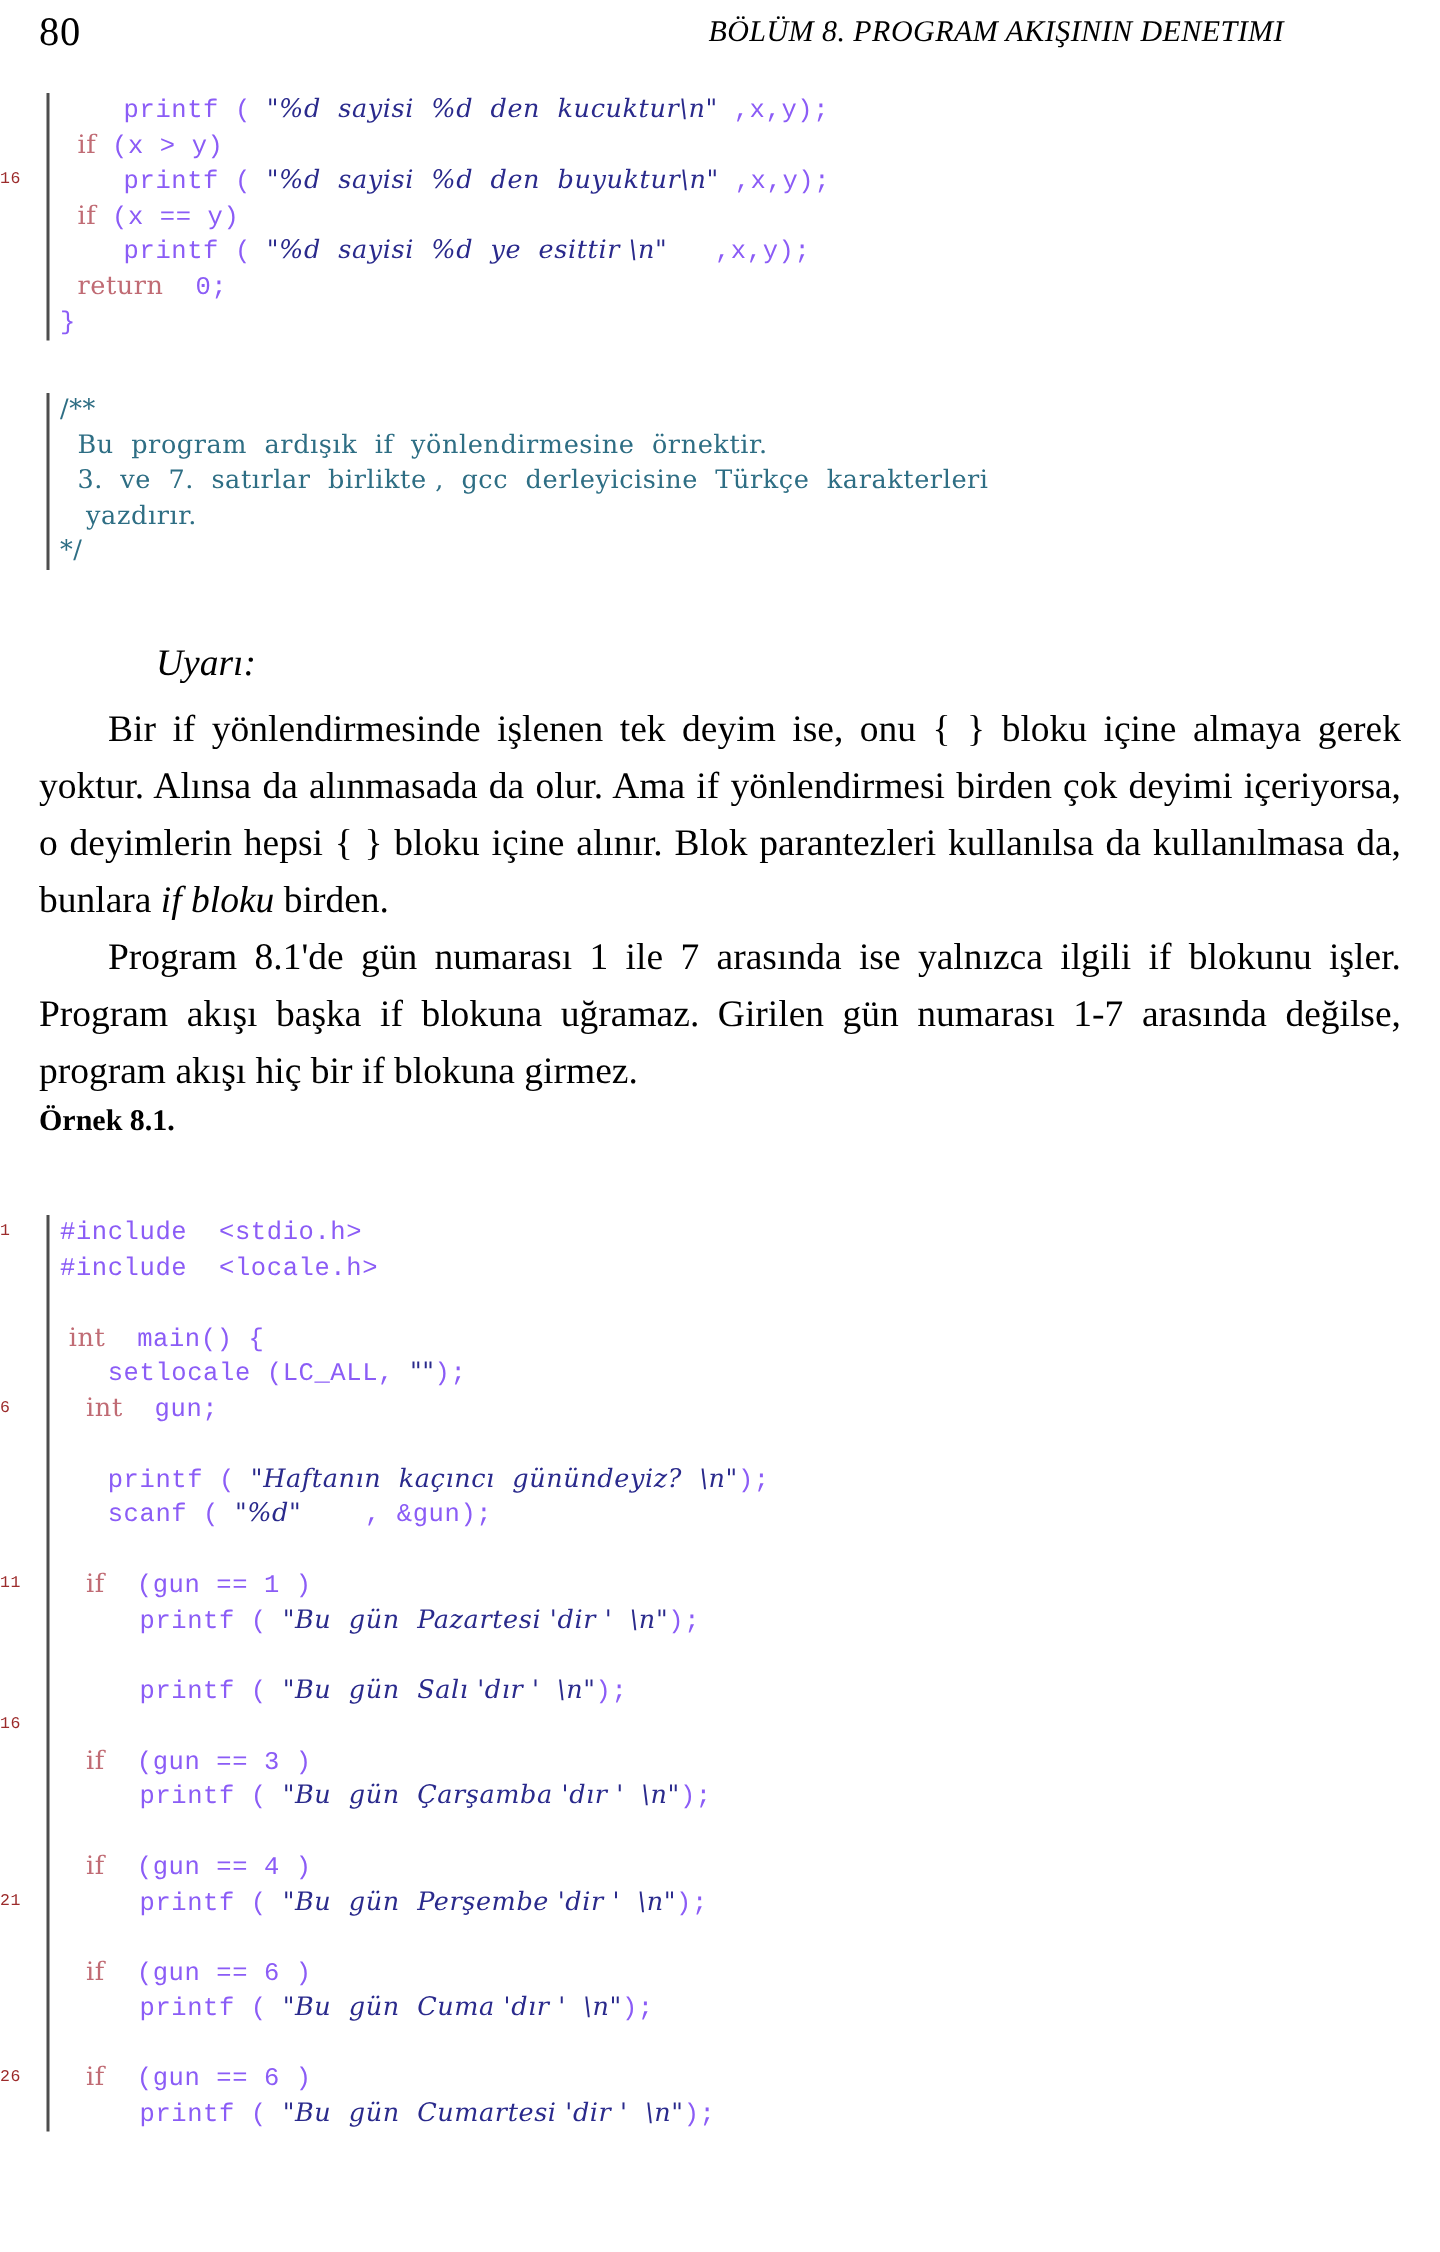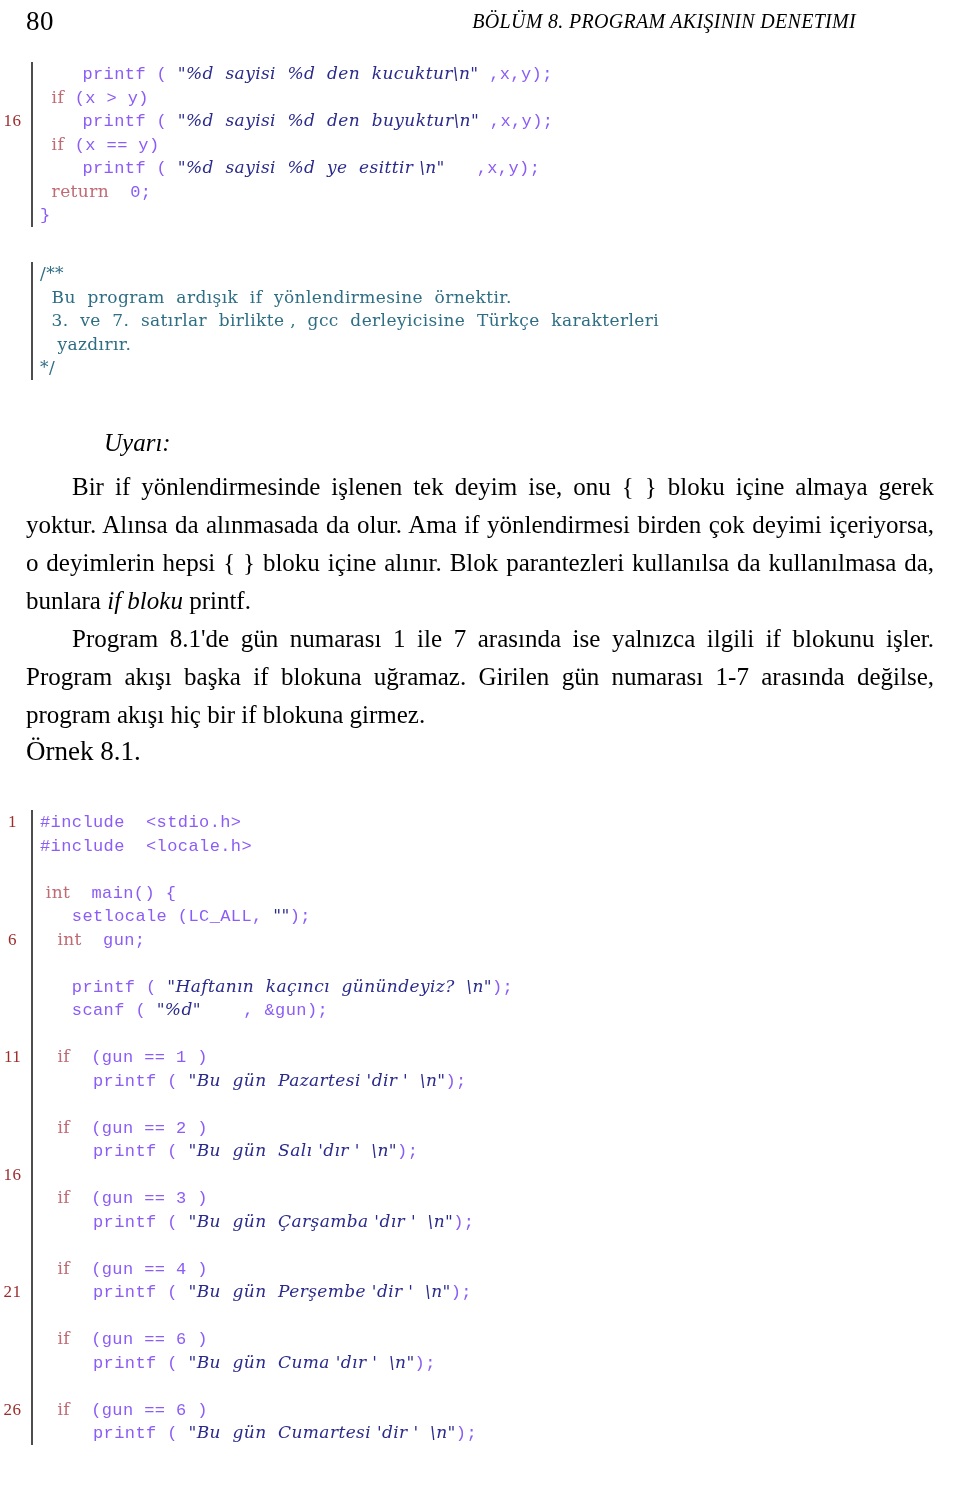--- a/index.html
+++ b/index.html
@@ -63,25 +63,25 @@
     line-height: 23.5px;
     white-space: pre;
     font-size: 17px;
     padding-left: 40px;
     letter-spacing: 0.4px;
   }
   .lineno {
     position: absolute;
     left: 0px;
     width: 25px;
-    text-align: center;
-    font-size: 17px;
+    text-align: left;
+    font-size: 11px;
     color: #9c2b2b;
     line-height: 23.5px;
-    font-family: Liberation Serif, serif;
+    font-family: Liberation Mono, monospace;
   }
   .tok-kw   { color: #c06b74; }
   .tok-str  { color: #2a2a8c; font-style: italic; }
   .tok-cmt  { color: #2e6e84; }
   .tok-plain{ color: #8b5cf6; font-family: Liberation Mono, monospace; }
 
   .listing.comment-block .gutter-rule { background: #4d4d4d; }
 
   
   .prose {
@@ -98,22 +98,22 @@
   .it { font-style: italic; }
   .callout-label {
     font-style: italic;
     font-size: 25px;
     display: block;
     padding-left: 78px;
   }
   .example-head {
     position: absolute;
     left: 26px;
-    font-size: 27px;
-    font-weight: normal;
+    font-size: 20px;
+    font-weight: bold;
     text-align: center;
   }
 </style>
 </head>
 <body>
 
 <div class="page-header">
   <div class="page-number">80</div>
   <div class="header-title">BÖLÜM 8.  PROGRAM AKIŞININ DENETIMI</div>
 </div>
@@ -140,21 +140,21 @@
       <div class="code-line"><span class="lineno"></span><span class="tok-cmt">   yazdırır.</span></div>
       <div class="code-line"><span class="lineno"></span><span class="tok-cmt">*/</span></div>
     </div>
 </div>
 
 <div class="prose" style="top:424px;">
   <span class="callout-label">Uyarı:</span>
 </div>
 
 <div class="prose" style="top:468px;">
-  <p><span class="indent"></span><span>Bir if yönlendirmesinde işlenen tek deyim ise, onu {  } bloku içine almaya gerek yoktur. Alınsa da alınmasada da olur. Ama if yönlendirmesi birden çok deyimi içeriyorsa, o deyimlerin hepsi {  } bloku içine alınır. Blok parantezleri kullanılsa da kullanılmasa da, bunlara </span><span class="it">if bloku</span><span> printf.</span></p>
+  <p><span class="indent"></span><span>Bir if yönlendirmesinde işlenen tek deyim ise, onu {  } bloku içine almaya gerek yoktur. Alınsa da alınmasada da olur. Ama if yönlendirmesi birden çok deyimi içeriyorsa, o deyimlerin hepsi {  } bloku içine alınır. Blok parantezleri kullanılsa da kullanılmasa da, bunlara </span><span class="it">if bloku</span><span> birden.</span></p>
 </div>
 
 <div class="prose" style="top:620px;">
   <p><span class="indent"></span><span>Program 8.1'de gün numarası 1 ile 7 arasında ise yalnızca ilgili if blokunu işler. Program akışı başka if blokuna uğramaz. Girilen gün numarası 1-7 arasında değilse, program akışı hiç bir if blokuna girmez.</span></p>
 </div>
 
 <div class="example-head" style="top:736px;">Örnek 8.1.</div>
 
 <div class="listing" id="listing-main" style="top:810px;">
   <div class="gutter-rule"></div>
@@ -165,21 +165,20 @@
       <div class="code-line"><span class="lineno"></span><span class="tok-kw"> int</span><span class="tok-plain">  main() {</span></div>
       <div class="code-line"><span class="lineno"></span><span class="tok-plain">   setlocale (LC_ALL, </span><span class="tok-str">""</span><span class="tok-plain">);</span></div>
       <div class="code-line"><span class="lineno">6</span><span class="tok-kw">   int</span><span class="tok-plain">  gun;</span></div>
       <div class="code-line"><span class="lineno"></span><span class="tok-plain"></span></div>
       <div class="code-line"><span class="lineno"></span><span class="tok-plain">   printf ( </span><span class="tok-str">"Haftanın  kaçıncı  günündeyiz?  \n"</span><span class="tok-plain">);</span></div>
       <div class="code-line"><span class="lineno"></span><span class="tok-plain">   scanf ( </span><span class="tok-str">"%d"</span><span class="tok-plain">    , &amp;gun);</span></div>
       <div class="code-line"><span class="lineno"></span><span class="tok-plain"></span></div>
       <div class="code-line"><span class="lineno">11</span><span class="tok-kw">   if</span><span class="tok-plain">  (gun == 1 )</span></div>
       <div class="code-line"><span class="lineno"></span><span class="tok-plain">     printf ( </span><span class="tok-str">"Bu  gün  Pazartesi 'dir '  \n"</span><span class="tok-plain">);</span></div>
       <div class="code-line"><span class="lineno"></span><span class="tok-plain"></span></div>
-      <div class="code-line"><span class="lineno"></span><span class="tok-kw">   if</span><span class="tok-plain">  (gun == 2 )</span></div>
       <div class="code-line"><span class="lineno"></span><span class="tok-plain">     printf ( </span><span class="tok-str">"Bu  gün  Salı 'dır '  \n"</span><span class="tok-plain">);</span></div>
       <div class="code-line"><span class="lineno">16</span><span class="tok-plain"></span></div>
       <div class="code-line"><span class="lineno"></span><span class="tok-kw">   if</span><span class="tok-plain">  (gun == 3 )</span></div>
       <div class="code-line"><span class="lineno"></span><span class="tok-plain">     printf ( </span><span class="tok-str">"Bu  gün  Çarşamba 'dır '  \n"</span><span class="tok-plain">);</span></div>
       <div class="code-line"><span class="lineno"></span><span class="tok-plain"></span></div>
       <div class="code-line"><span class="lineno"></span><span class="tok-kw">   if</span><span class="tok-plain">  (gun == 4 )</span></div>
       <div class="code-line"><span class="lineno">21</span><span class="tok-plain">     printf ( </span><span class="tok-str">"Bu  gün  Perşembe 'dir '  \n"</span><span class="tok-plain">);</span></div>
       <div class="code-line"><span class="lineno"></span><span class="tok-plain"></span></div>
       <div class="code-line"><span class="lineno"></span><span class="tok-kw">   if</span><span class="tok-plain">  (gun == 6 )</span></div>
       <div class="code-line"><span class="lineno"></span><span class="tok-plain">     printf ( </span><span class="tok-str">"Bu  gün  Cuma 'dır '  \n"</span><span class="tok-plain">);</span></div>

